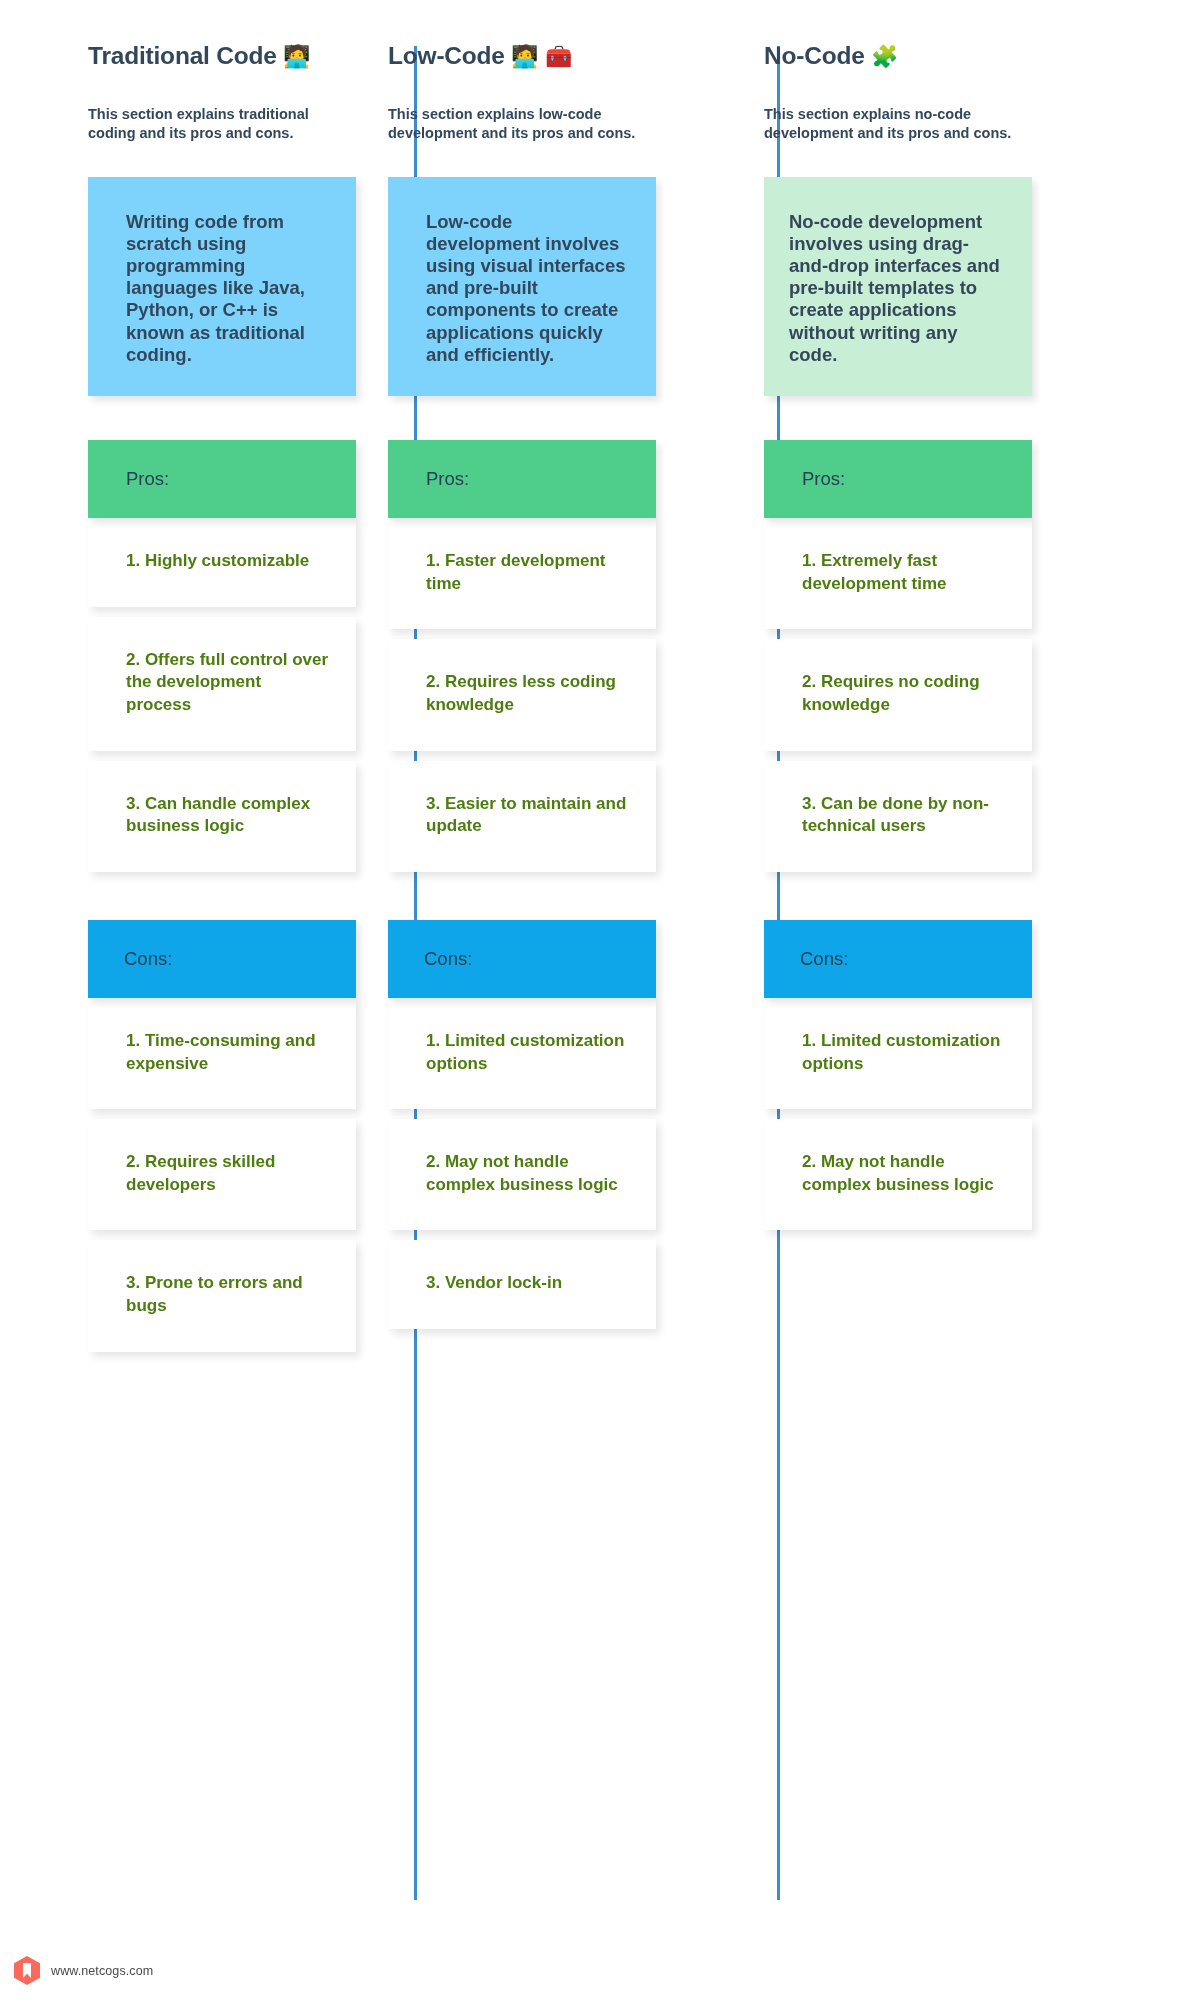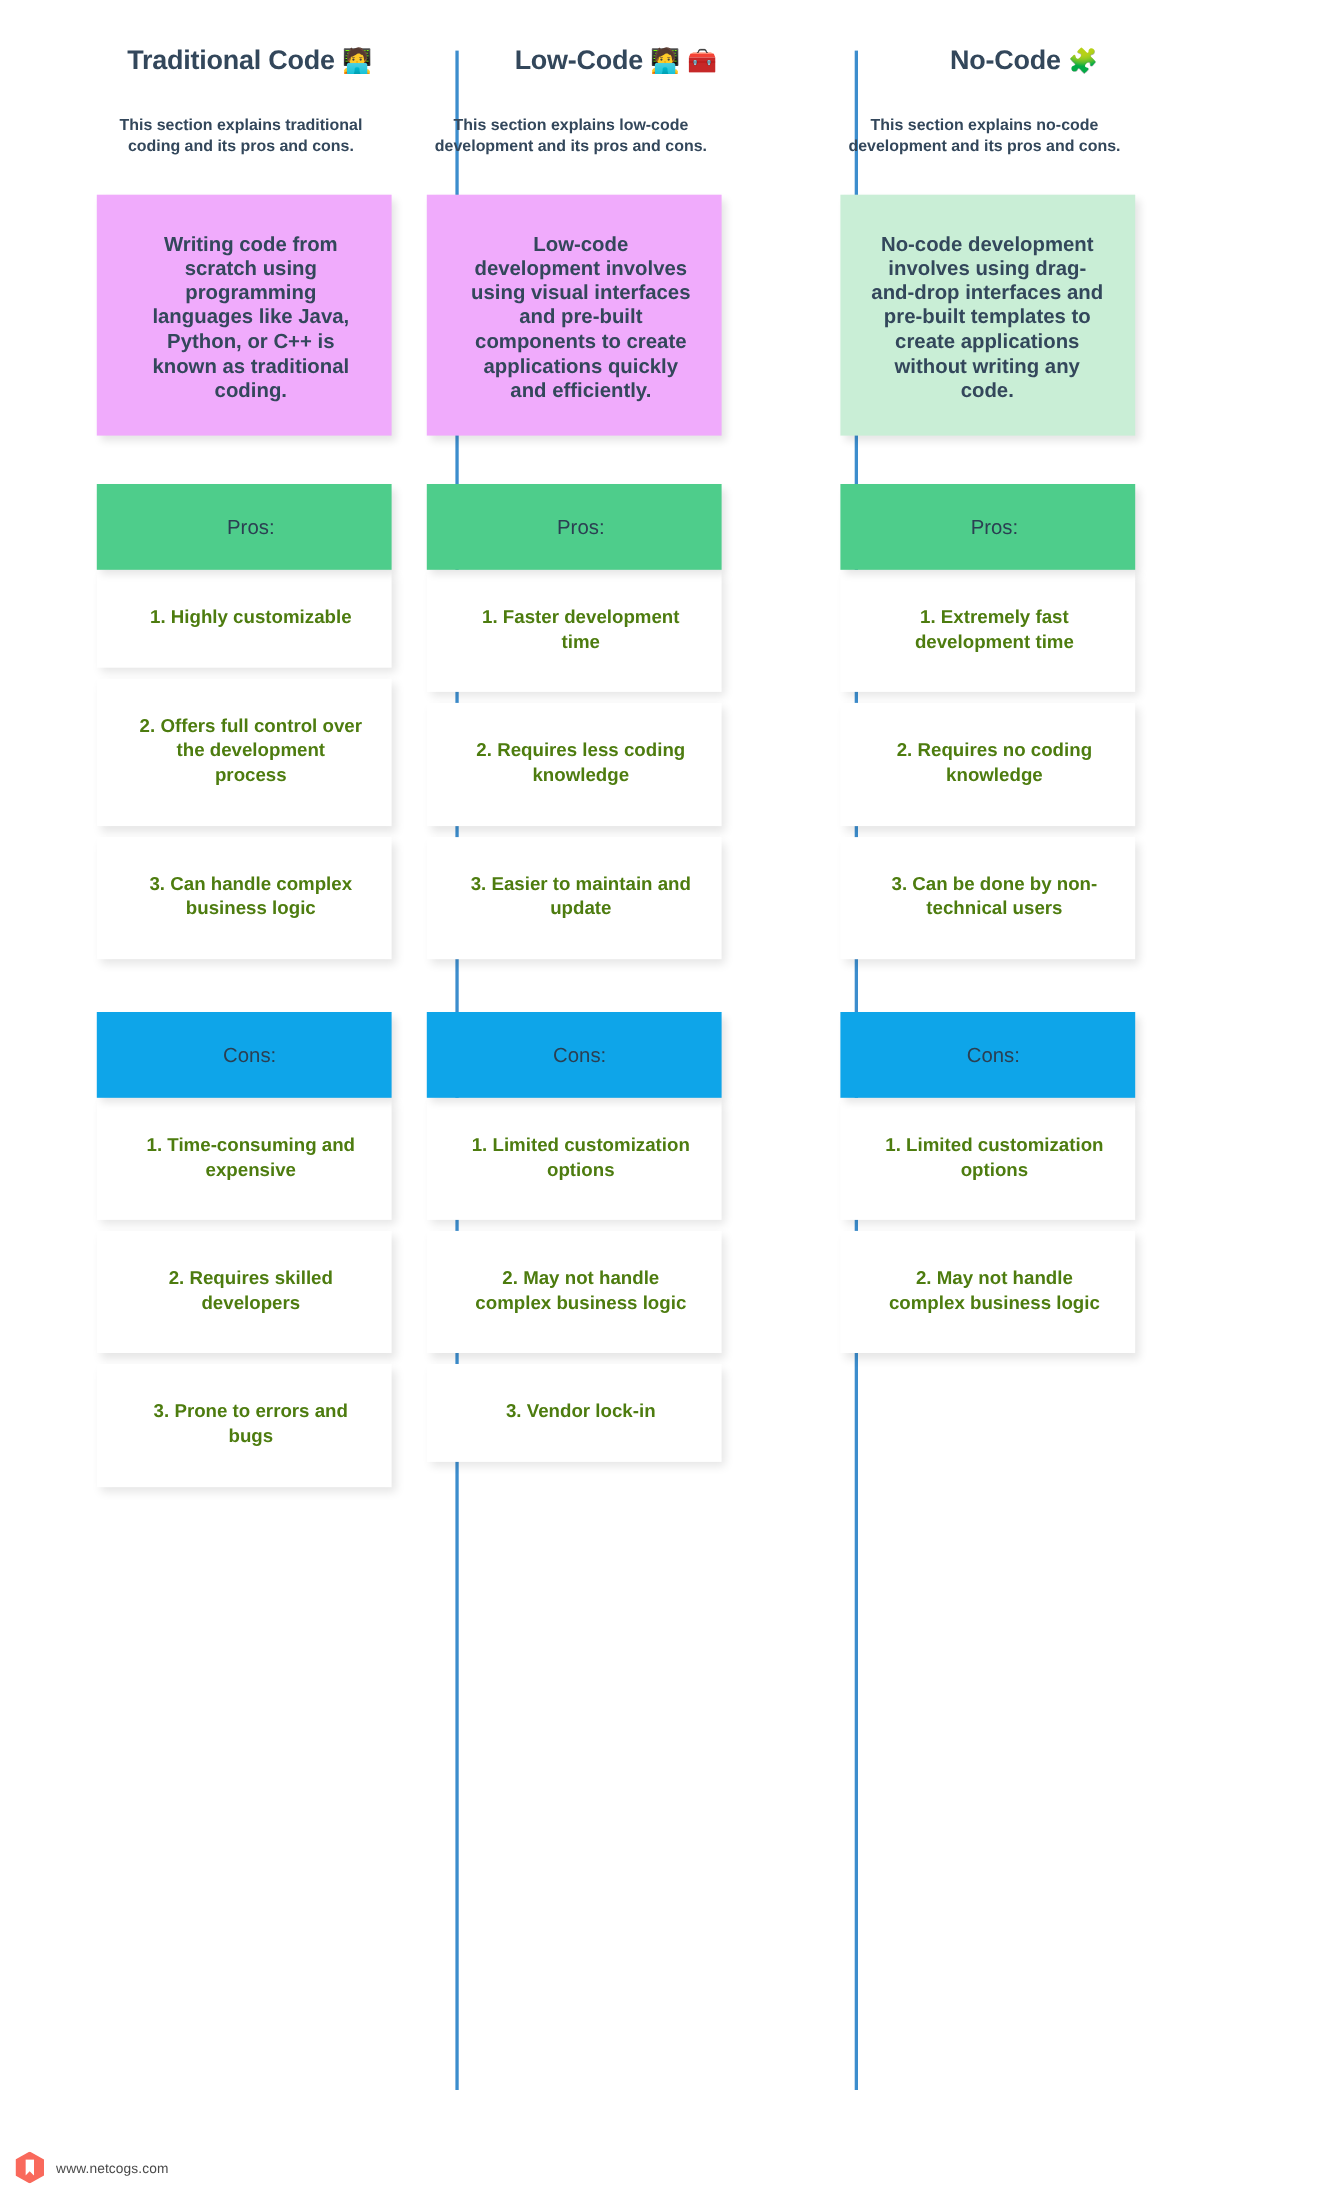--- a/index.html
+++ b/index.html
@@ -23,21 +23,20 @@
     display: flex;
     flex-direction: row;
     align-items: flex-start;
   }
 
   .column {
     position: relative;
     width: 366px;
     box-sizing: border-box;
     padding-top: 42px;
-    text-align: center;
   }
   .col-1 { padding-left: 88px; padding-right: 0px; }
   .col-2 { padding-left: 22px; }
   .col-3 { padding-left: 32px; }
 
   .divider {
     position: absolute;
     top: 46px;
     width: 3px;
     height: 1854px;
@@ -75,21 +74,21 @@
   }
 
   .desc-card {
     width: 268px;
     padding: 34px 26px 30px 38px;
     font-size: 18.5px;
     font-weight: bold;
     line-height: 1.20;
     color: #33475b;
   }
-  .desc-card-yellow { background: #f0abfc; }
+  .desc-card-yellow { background: #7dd3fc; }
   .desc-card-green  { background: #c9eed6; padding-left: 25px; }
 
   .section-head {
     width: 268px;
     padding: 28px 26px 28px 38px;
     font-size: 18.5px;
     line-height: 1.2;
     color: #2b3f52;
     box-sizing: border-box;
   }

